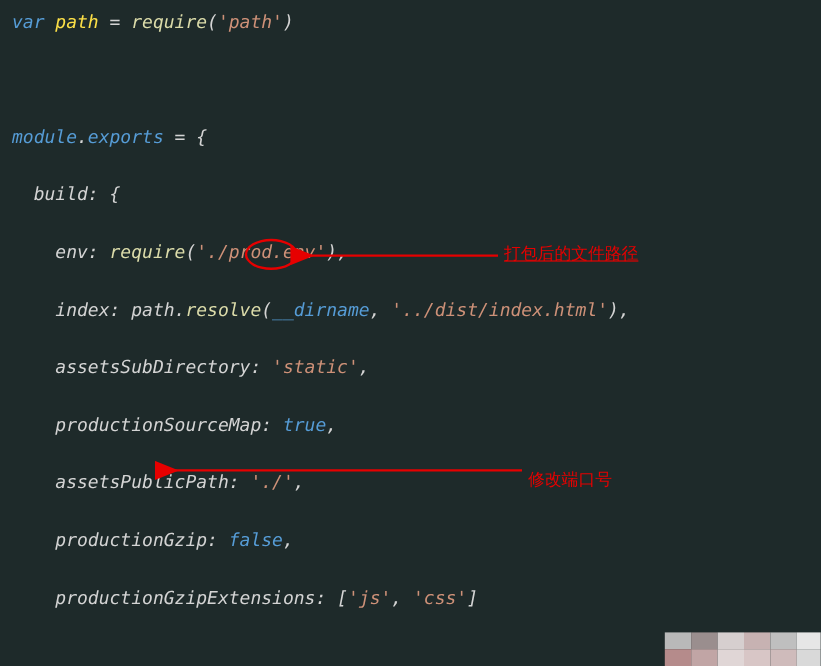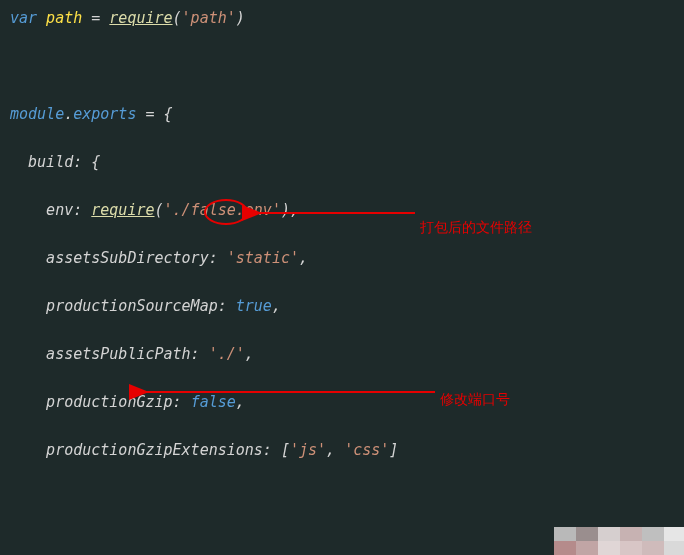--- a/index.html
+++ b/index.html
@@ -13,21 +13,21 @@
     width: 684px;
     height: 555px;
     position: relative;
     overflow: hidden;
     font-style: italic;
   }
   .line { white-space: pre; position: relative; }
   .kw   { color: #569cd6; }        
   .def  { color: #fde047; }                             
   .prop { color: #d4d4d4; }                             
-  .func { color: #dcdcaa; text-decoration: underline; }                             
+  .func { color: #dcdcaa; }                             
   .eq   { color: #d4d4d4; }
   .str  { color: #ce9178; }                             
   .punc { color: #d4d4d4; }                             
   .bool { color: #569cd6; }                             
   .dirn { color: #569cd6; font-style: italic; }
 
   
   .red-circle {
     position: absolute;
     border: 2px solid #e60000;
@@ -58,21 +58,22 @@
   }
   .pixelblock div { position:absolute; }
 </style>
 </head>
 <body>
 
 <pre><div class="line"><span class="kw">var</span><span class="def"> path </span><span class="eq">= </span><span class="func">require</span><span class="punc">(</span><span class="str">'path'</span><span class="punc">)</span></div>
 <div class="line"> </div>
 <div class="line"><span class="kw">module</span><span class="punc">.</span><span class="kw">exports</span><span class="punc"> = {</span></div>
 <div class="line"><span class="prop">  build: {</span></div>
-<div class="line"><span class="prop">    env: </span><span class="func">require</span><span class="punc">(</span><span class="str">'./false.env'</span><span class="punc">),</span></div>
+<div class="line"><span class="prop">    env: </span><span class="func">require</span><span class="punc">(</span><span class="str">'./prod.env'</span><span class="punc">),</span></div>
+<div class="line"><span class="prop">    index: path.</span><span class="func">resolve</span><span class="punc">(</span><span class="dirn">__dirname</span><span class="punc">, </span><span class="str">'../dist/index.html'</span><span class="punc">),</span></div>
 <div class="line"><span class="prop">    assetsSubDirectory: </span><span class="str">'static'</span><span class="punc">,</span></div>
 <div class="line"><span class="prop">    productionSourceMap: </span><span class="bool">true</span><span class="punc">,</span></div>
 <div class="line"><span class="prop">    assetsPublicPath: </span><span class="str">'./'</span><span class="punc">,</span></div>
 <div class="line"><span class="prop">    productionGzip: </span><span class="bool">false</span><span class="punc">,</span></div>
 <div class="line"><span class="prop">    productionGzipExtensions: [</span><span class="str">'js'</span><span class="punc">, </span><span class="str">'css'</span><span class="punc">]</span></div>
 
 
 
 
 
@@ -89,21 +90,21 @@
     <marker id="arrowhead" markerWidth="10" markerHeight="8" refX="2" refY="4" orient="auto">
       <polygon points="10 0, 0 4, 10 8" fill="#e60000"></polygon>
     </marker>
   </defs>
 
   <line x1="415" y1="213" x2="258" y2="213" stroke="#e60000" stroke-width="2" marker-end="url(#arrowhead)"></line>
 
   <line x1="435" y1="392" x2="145" y2="392" stroke="#e60000" stroke-width="2" marker-end="url(#arrowhead)"></line>
 </svg>
 
-<div class="anno-label" style="left:420px; top:216px;">打包后的文件路径</div>
+<div class="anno-label" style="left:420px; top:200px;text-decoration:underline;">打包后的文件路径</div>
 <div class="anno-label" style="left:440px; top:388px;">修改端口号</div>
 
 <div class="pixelblock">
   <div style="left:0;top:0;width:22px;height:14px;background:#b9b9b9;"></div>
   <div style="left:22px;top:0;width:22px;height:14px;background:#9a8e8e;"></div>
   <div style="left:44px;top:0;width:22px;height:14px;background:#d6cfcf;"></div>
   <div style="left:66px;top:0;width:22px;height:14px;background:#c7b2b2;"></div>
   <div style="left:88px;top:0;width:22px;height:14px;background:#bfbfbf;"></div>
   <div style="left:110px;top:0;width:20px;height:14px;background:#e6e6e6;"></div>
   <div style="left:0;top:14px;width:22px;height:14px;background:#b58b8b;"></div>

